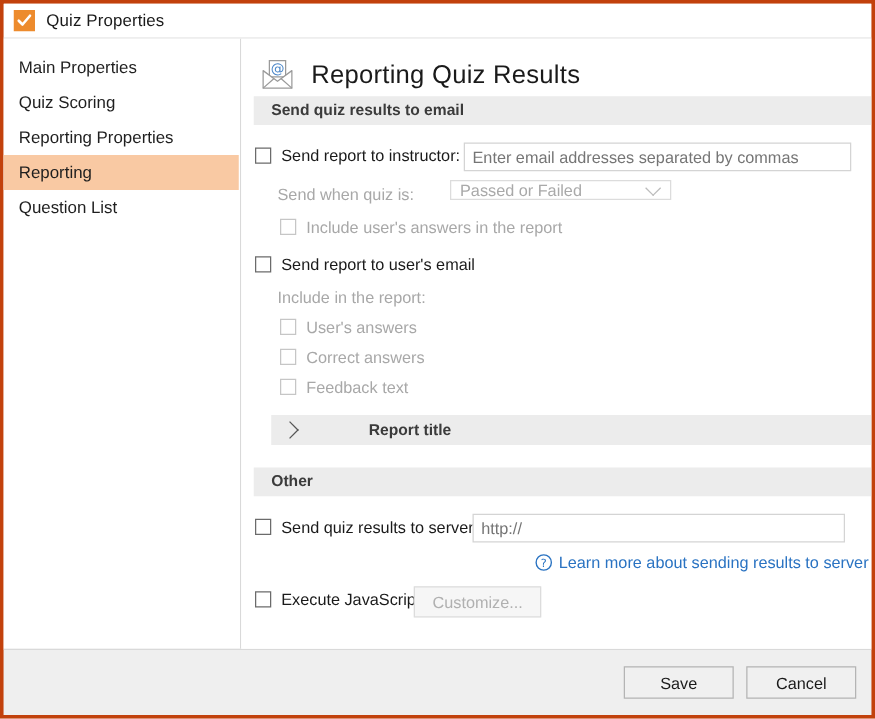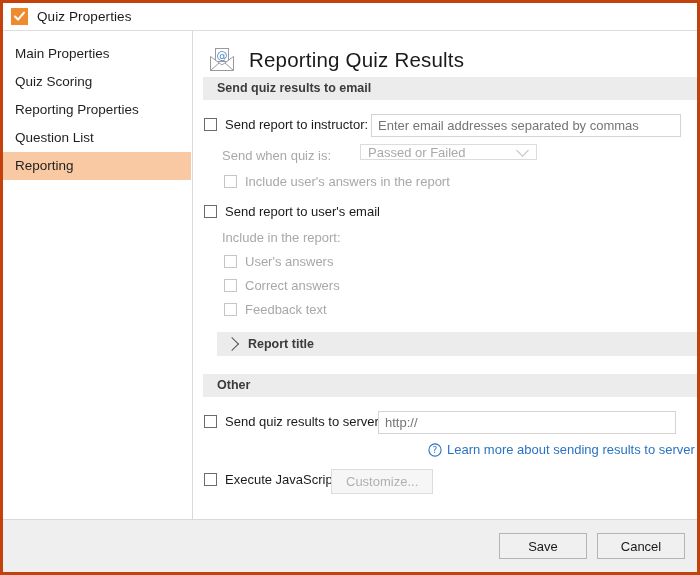--- a/index.html
+++ b/index.html
@@ -116,20 +116,21 @@
     line-height: 24px;
     font-size: 12.5px;
     font-weight: bold;
     color: #3b3b3b;
     margin-left: 24px;
     padding-left: 8px;
     box-sizing: border-box;
     display: flex;
     align-items: center;
     cursor: default;
+    gap: 47px;
   }
   .chev-right {
     display: inline-block;
     width: 9px; height: 9px;
     border-right: 1.6px solid #555;
     border-top: 1.6px solid #555;
     transform: rotate(45deg);
     margin-right: 11px;
     margin-left: 2px;
   }
@@ -242,25 +243,25 @@
     <div class="sidebar">
       <div class="nav-item">
         <span>Main Properties</span>
       </div>
       <div class="nav-item">
         <span>Quiz Scoring</span>
       </div>
       <div class="nav-item">
         <span>Reporting Properties</span>
       </div>
+      <div class="nav-item active">
+        <span>Reporting</span>
+      </div>
       <div class="nav-item">
         <span>Question List</span>
-      </div>
-      <div class="nav-item active">
-        <span>Reporting</span>
       </div>
     </div>
 
     <div class="content">
 
       <div class="page-header">
         <div class="hdr-icon">
           <svg width="30" height="30" viewBox="0 0 30 30">
             <rect x="8.5" y="3.5" width="13" height="13" fill="#ffffff" stroke="#9a9a9a" stroke-width="1"></rect>
             <text x="15" y="13.6" font-size="11" fill="#4a86c8" text-anchor="middle" font-family="DejaVu Sans, sans-serif">@</text>

